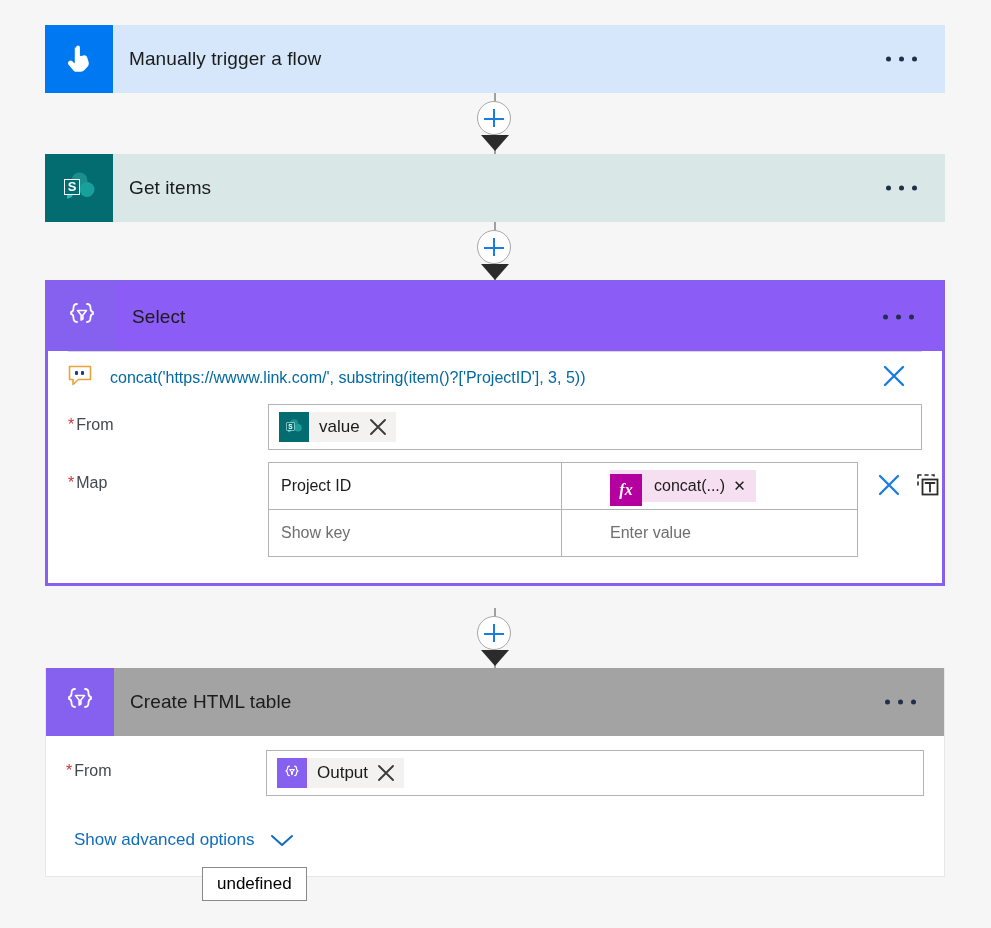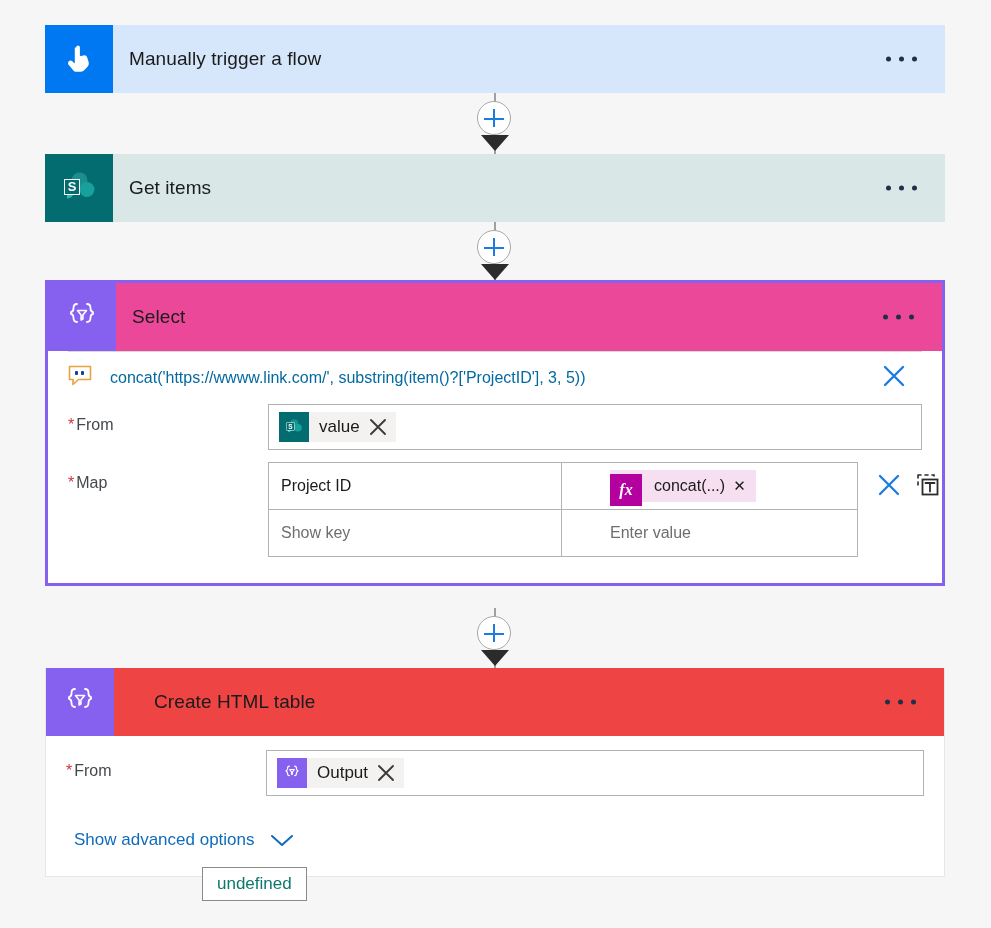--- a/index.html
+++ b/index.html
@@ -72,31 +72,31 @@
   #card-getitems { top: 154px; height: 68px; background: #d9e8e7; }
   #card-getitems .card-icon { background: #036c70; }
   #card-getitems .card-head { background: #d9e8e7; }
 
   
   #card-select {
     top: 280px;
     border: 3px solid #8661ef;
     background: #ffffff;
   }
-  #card-select .card-head { background: #ec4899; }
+  #card-select .card-head { background: #8b5cf6; }
   #card-select .card-icon { background: #8661ef; }
 
   
   #card-htmltable {
     top: 668px;
     border: 1px solid #e7e7e7;
     border-top: none;
     background: #ffffff;
   }
-  #card-htmltable .card-head { background: #ef4444; gap: 24px; }
+  #card-htmltable .card-head { background: #a3a3a3; }
   #card-htmltable .card-icon { background: #8661ef; }
 
   
   .connector {
     position: absolute;
     left: 0;
     width: 991px;
     height: 62px;
     pointer-events: none;
   }
@@ -295,21 +295,21 @@
 
   
   #tooltip {
     position: absolute;
     left: 202px;
     top: 867px;
     border: 1px solid #8a8a8a;
     background: #ffffff;
     padding: 6px 14px;
     font-size: 17px;
-    color: #0f766e;
+    color: #000000;
     z-index: 40;
   }
 </style>
 </head>
 <body>
 
 <div id="canvas">
 
   <div class="card" id="card-trigger">
     <div class="card-head">

